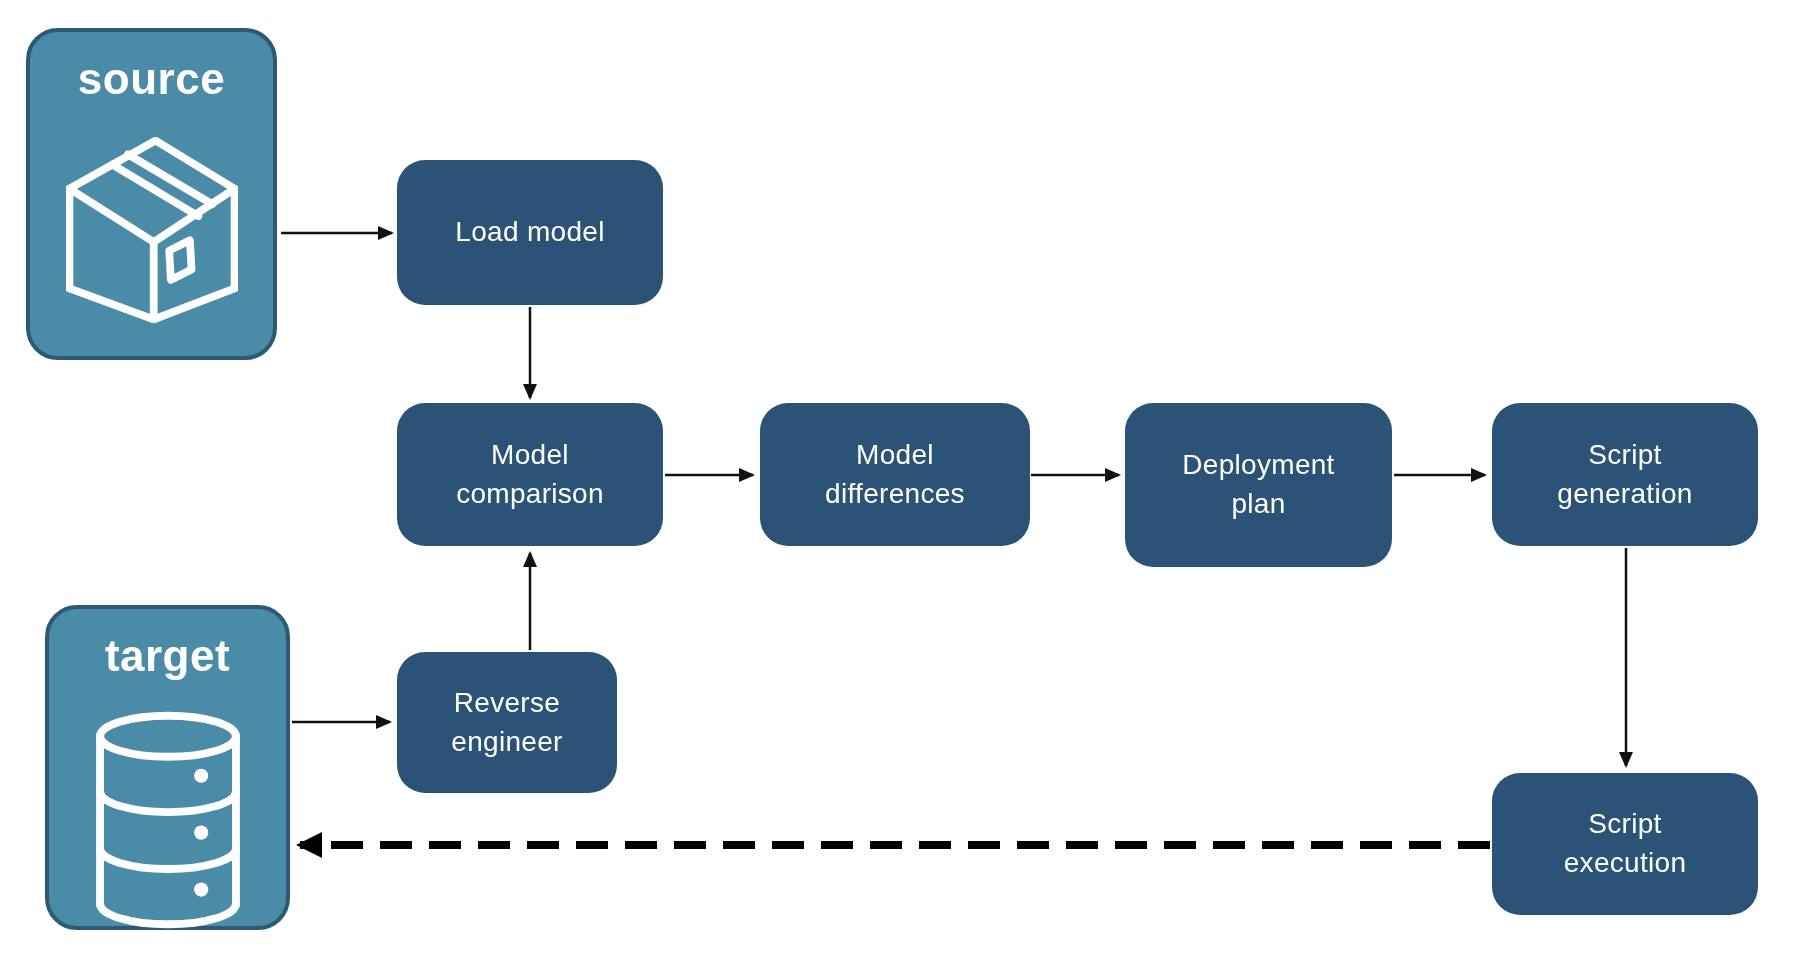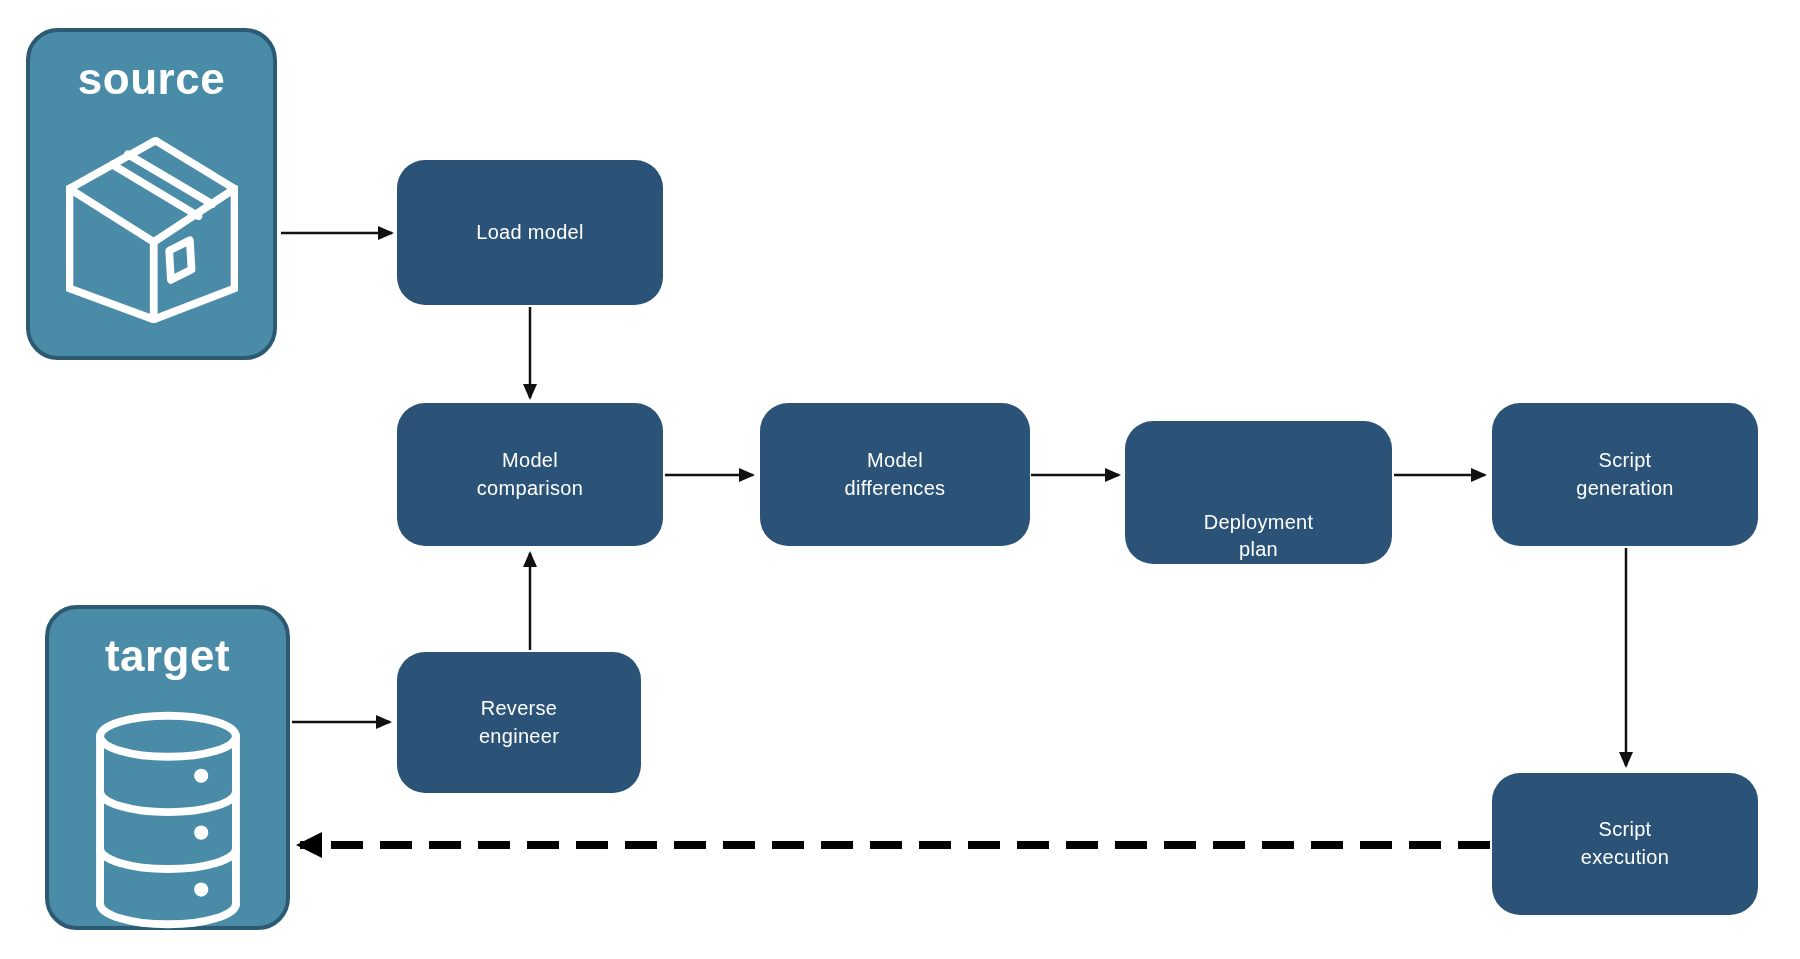--- a/index.html
+++ b/index.html
@@ -27,21 +27,21 @@
     display: flex;
     align-items: center;
     justify-content: center;
   }
   .node.navy {
     background: var(--navy-fill, #2B5377);
     border-radius: 28px;
   }
   .node-label {
     color: var(--label-color, #ffffff);
-    font-size: 20px;
+    font-size: 28px;
     line-height: 1.38;
     text-align: center;
     white-space: pre-line;
     letter-spacing: 0.3px;
   }
   .node.teal {
     background: var(--teal-fill, #4A8BA8);
     border: 4px solid var(--teal-border, #2D5A73);
     border-radius: 32px;
     flex-direction: column;
@@ -134,31 +134,31 @@
   <div class="node navy" style="left:397px; top:403px; width:266px; height:143px;">
     <div class="node-label">Model
 comparison</div>
   </div>
 
   <div class="node navy" style="left:760px; top:403px; width:270px; height:143px;">
     <div class="node-label">Model
 differences</div>
   </div>
 
-  <div class="node navy" style="left:1125px; top:421px; width:267px; height:143px;align-items:flex-end;">
+  <div class="node navy" style="left:1125px; top:403px; width:267px; height:164px;">
     <div class="node-label">Deployment
 plan</div>
   </div>
 
   <div class="node navy" style="left:1492px; top:403px; width:266px; height:143px;">
     <div class="node-label">Script
 generation</div>
   </div>
 
-  <div class="node navy" style="left:397px; top:652px; width:244px; height:141px;">
+  <div class="node navy" style="left:397px; top:652px; width:220px; height:141px;">
     <div class="node-label">Reverse
 engineer</div>
   </div>
 
   <div class="node navy" style="left:1492px; top:773px; width:266px; height:142px;">
     <div class="node-label">Script
 execution</div>
   </div>
 
 </div>

